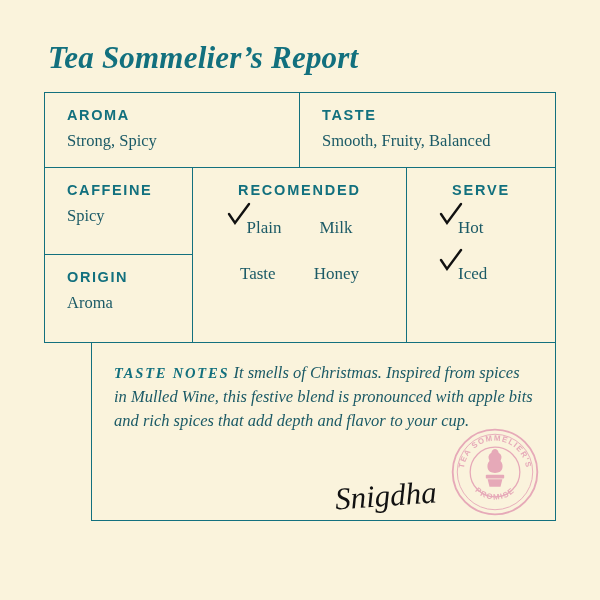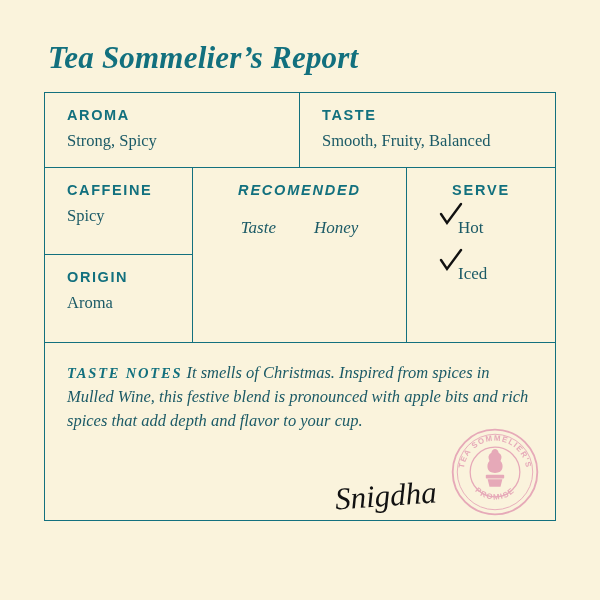--- a/index.html
+++ b/index.html
@@ -75,21 +75,20 @@
     padding: 14px 18px 16px 22px;
     height: 87px;
   }
   .r2 .col-left .sub.top { border-bottom: 1.6px solid #12707e; }
   .r2 .col-mid {
     width: 42%;
     box-sizing: border-box;
     border-right: 1.6px solid #12707e;
     padding: 14px 10px 14px 10px;
     text-align: center;
-    font-style: italic;
   }
   .r2 .col-right {
     width: 29%;
     box-sizing: border-box;
     padding: 14px 10px 14px 10px;
     text-align: center;
   }
   .center-lbl {
     font-weight: bold;
     font-size: 14.5px;
@@ -122,20 +121,21 @@
   .serve-opts .opt { display: block; margin: 0 auto 22px auto; width: 46px; text-align: left; }
 
   
   .notes-row {
     border: 1.6px solid #12707e;
     border-top: none;
     box-sizing: border-box;
     padding: 18px 22px 10px 22px;
     height: 178px;
     position: relative;
+    margin-left: 47px;
   }
   .notes-label {
     font-weight: bold;
     font-size: 14.5px;
     letter-spacing: 1.8px;
     color: #12707e;
     text-transform: uppercase;
   }
   .notes-text {
     font-family: "Liberation Serif", serif;
@@ -192,20 +192,31 @@
         </div>
         <div class="sub">
           <div class="lbl">Origin</div>
           <div class="val">Aroma</div>
         </div>
       </div>
 
       <div class="col-mid">
         <div class="center-lbl">Recomended</div>
 
+        <div class="opts">
+          <div class="opt">
+            <svg class="check" viewBox="0 0 26 26">
+              <path d="M3 12 L9 21 L23 2" fill="none" stroke="#111" stroke-width="2.4" stroke-linecap="round"></path>
+            </svg>
+            <span>Plain</span>
+          </div>
+          <div class="opt">
+            <span>Milk</span>
+          </div>
+        </div>
 
         <div class="opts">
           <div class="opt">
             <span>Taste</span>
           </div>
           <div class="opt">
             <span>Honey</span>
           </div>
         </div>
       </div>

